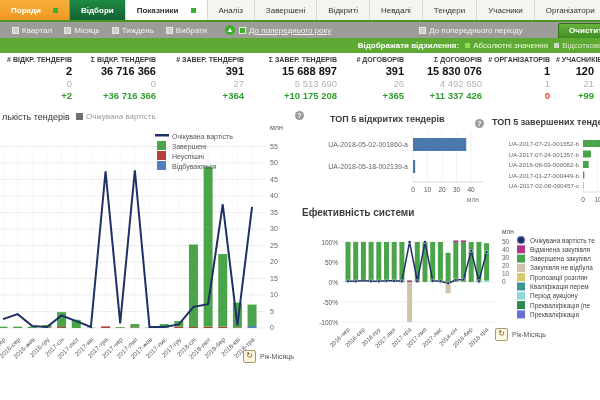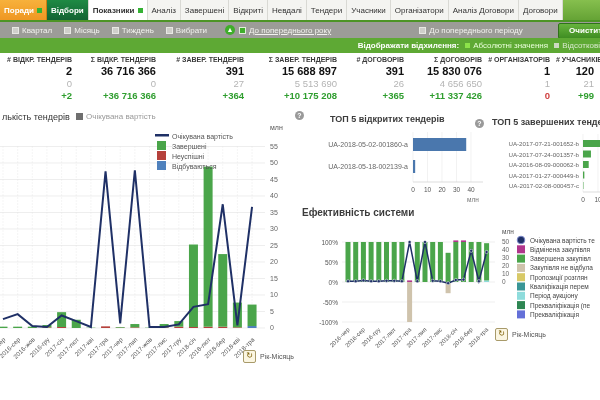--- a/index.html
+++ b/index.html
@@ -2,21 +2,21 @@
 <html><head>
 <meta charset="utf-8">
 <style>
   html,body{margin:0;padding:0;}
   body{width:600px;height:400px;overflow:hidden;position:relative;background:#fff;
        font-family:"Liberation Sans", sans-serif;}
   
   .tabbar{position:absolute;left:0;top:0;width:600px;height:20px;
           background:linear-gradient(#86bf4e,#65a335);border-bottom:2px solid #4d9426;
           display:flex;align-items:stretch;}
-  .tab{display:flex;align-items:center;gap:3px;padding:0 4px;font-size:8px;color:#333;
+  .tab{display:flex;align-items:center;gap:12px;padding:0 11px;font-size:8px;color:#333;
        background:#f4f4f1;border-right:1px solid #d9d9d4;white-space:nowrap;cursor:pointer;}
   .tab.orange{background:linear-gradient(#f7b13c,#ef9722);color:#fff;font-weight:bold;border-right:1px solid #d07f12;}
   .tab.darkgreen{background:linear-gradient(#1f8a44,#136334);color:#fff;font-weight:bold;}
   .tab.active{background:#fff;font-weight:bold;}
   .tab .badge{width:5px;height:5px;background:#35b234;display:inline-block;}
   
   .graybar{position:absolute;left:0;top:22px;width:600px;height:16px;background:#9c9c98;
            display:flex;align-items:center;font-size:8px;color:#f2f2ee;}
   .cbitem{display:flex;align-items:center;gap:3px;margin-left:12px;cursor:pointer;white-space:nowrap;}
   .cb{width:7px;height:7px;background:#cfcfca;border:1px solid #e8e8e4;box-sizing:border-box;}
@@ -169,21 +169,21 @@
     </div>
     <div class="kpicol" style="width: 67px;">
       <div class="kpihdr"># ДОГОВОРІВ</div>
       <div class="kpicur">391</div>
       <div class="kpiprev">26</div>
       <div class="kpidelta up">+365</div>
     </div>
     <div class="kpicol" style="width: 78px;">
       <div class="kpihdr">Σ ДОГОВОРІВ</div>
       <div class="kpicur">15 830 076</div>
-      <div class="kpiprev">4 656 650</div>
+      <div class="kpiprev">4 492 650</div>
       <div class="kpidelta up">+11 337 426</div>
     </div>
     <div class="kpicol" style="width: 68px;">
       <div class="kpihdr"># ОРГАНІЗАТОРІВ</div>
       <div class="kpicur">1</div>
       <div class="kpiprev">1</div>
       <div class="kpidelta zero">0</div>
     </div>
     <div class="kpicol" style="width: 44px;">
       <div class="kpihdr"># УЧАСНИКІВ</div>

